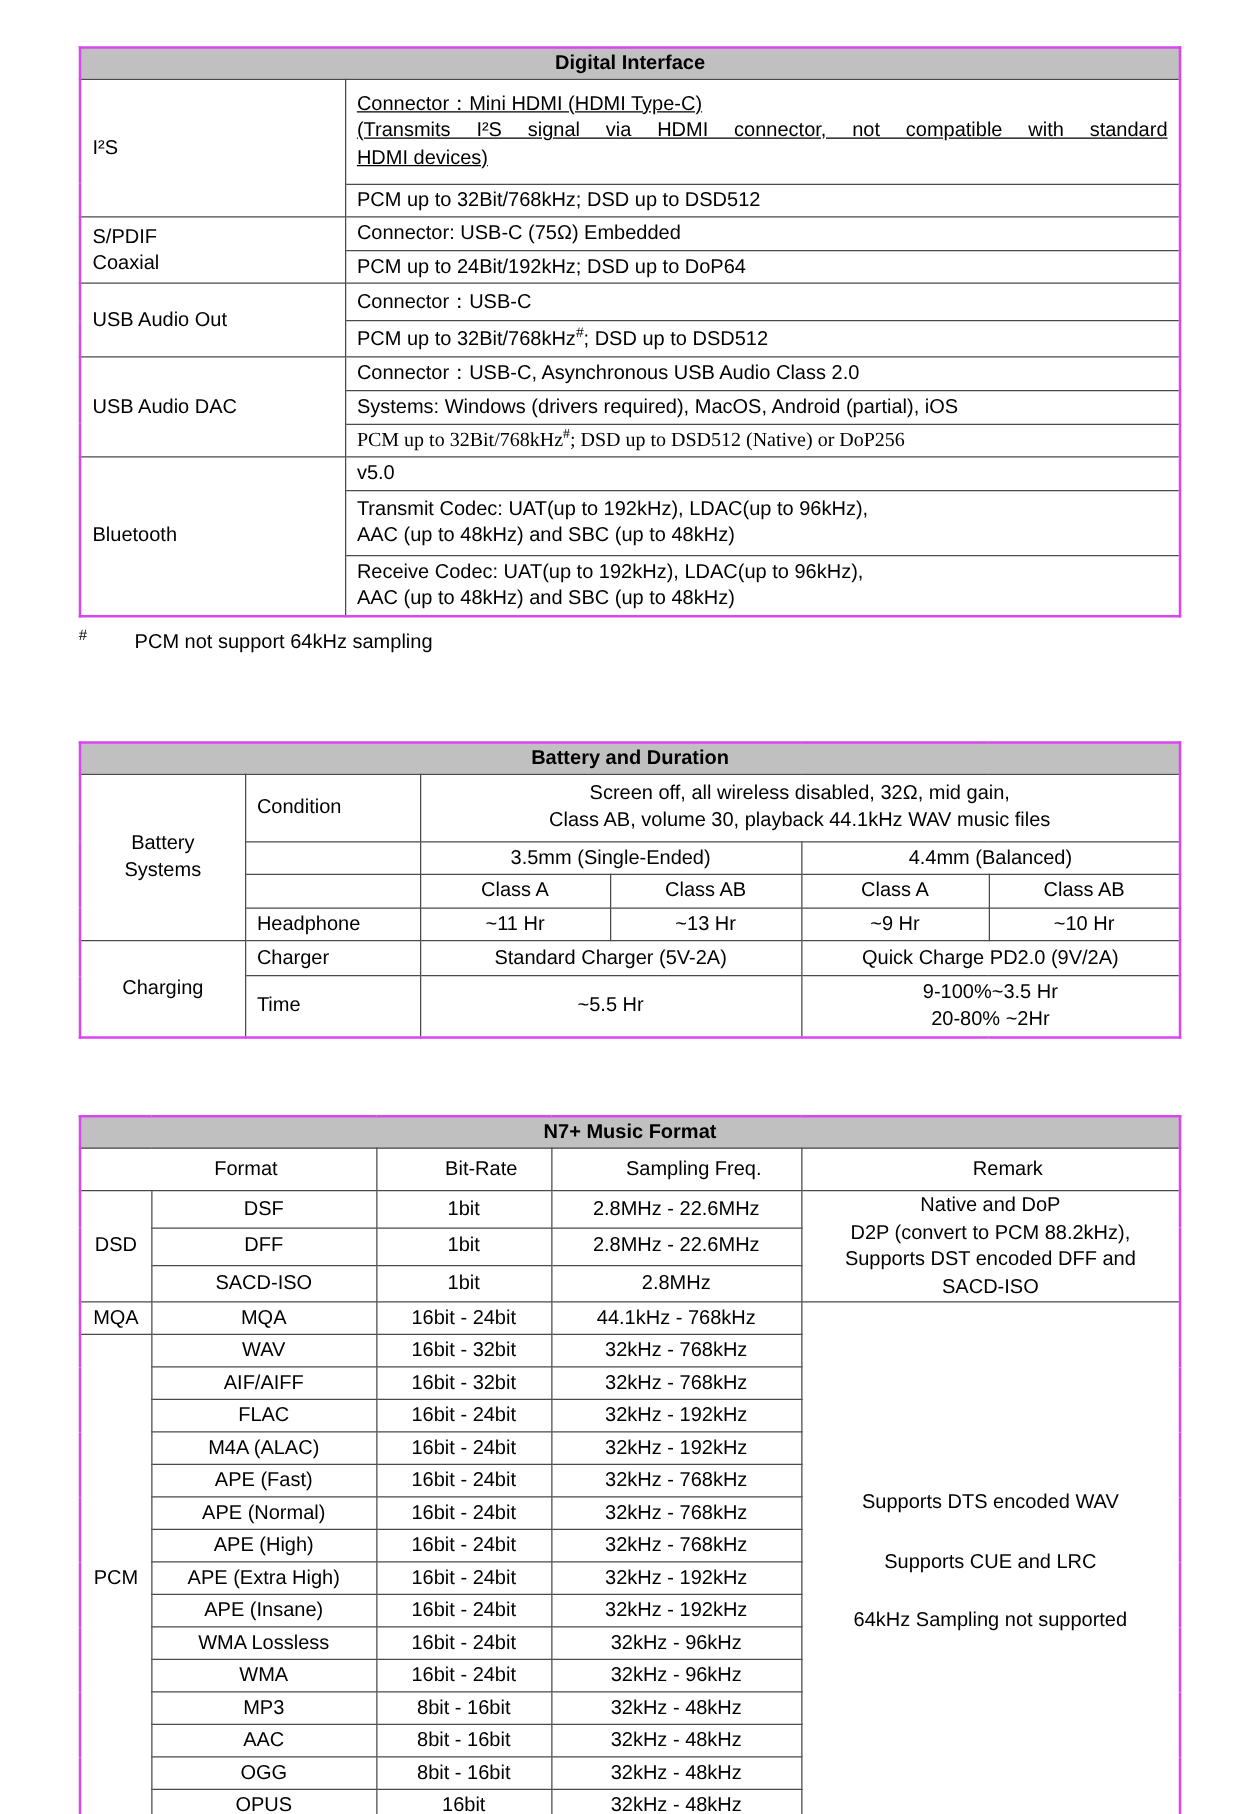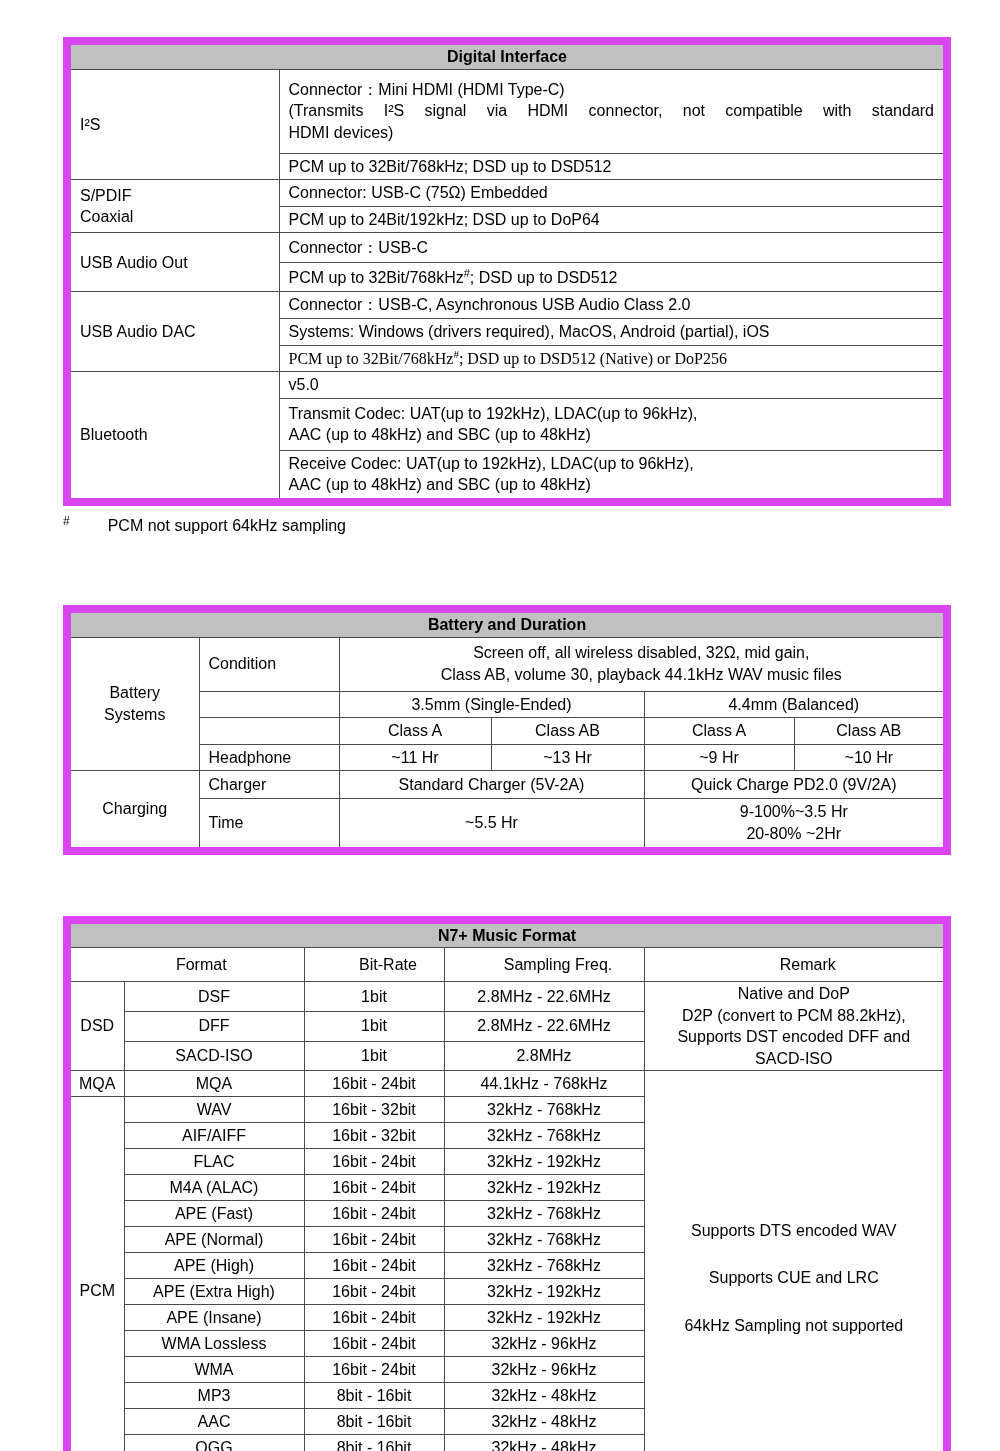--- a/index.html
+++ b/index.html
@@ -10,21 +10,21 @@
     color: #000000;
     font-family: "Liberation Sans", sans-serif;
     font-size: 16px;
     line-height: 1.35;
   }
   .doc { padding: 37px 57px 20px 63px; }
   table {
     border-collapse: collapse;
     width: 880px;
     table-layout: fixed;
-    border: 8px solid #d946ef;
+    border: 2px solid #d946ef;
   }
   td {
     border: 1px solid #4a4a4a;
     padding: 2px 9px;
     vertical-align: middle;
     word-wrap: break-word;
   }
   .title-band {
     background: #c0c0c0;
     font-weight: bold;
@@ -60,21 +60,21 @@
     <colgroup>
         <col style="width:212px">
         <col style="width:668px">
       </colgroup>
     <tbody>
         <tr>
       <td colspan="2" class="title-band">Digital Interface</td>
     </tr>
     <tr>
       <td rowspan="2">I²S</td>
-      <td style="height:84px; vertical-align:middle;">
+      <td style="height:84px; vertical-align:middle;text-decoration:underline;">
         <div>Connector：Mini HDMI (HDMI Type-C)</div>
         <div class="jline">(Transmits I²S signal via HDMI connector, not compatible with standard</div>
         <div>HDMI devices)</div>
       </td>
     </tr>
     <tr class="di-row">
       <td>PCM up to 32Bit/768kHz; DSD up to DSD512</td>
     </tr>
     <tr class="di-row">
       <td rowspan="2">

